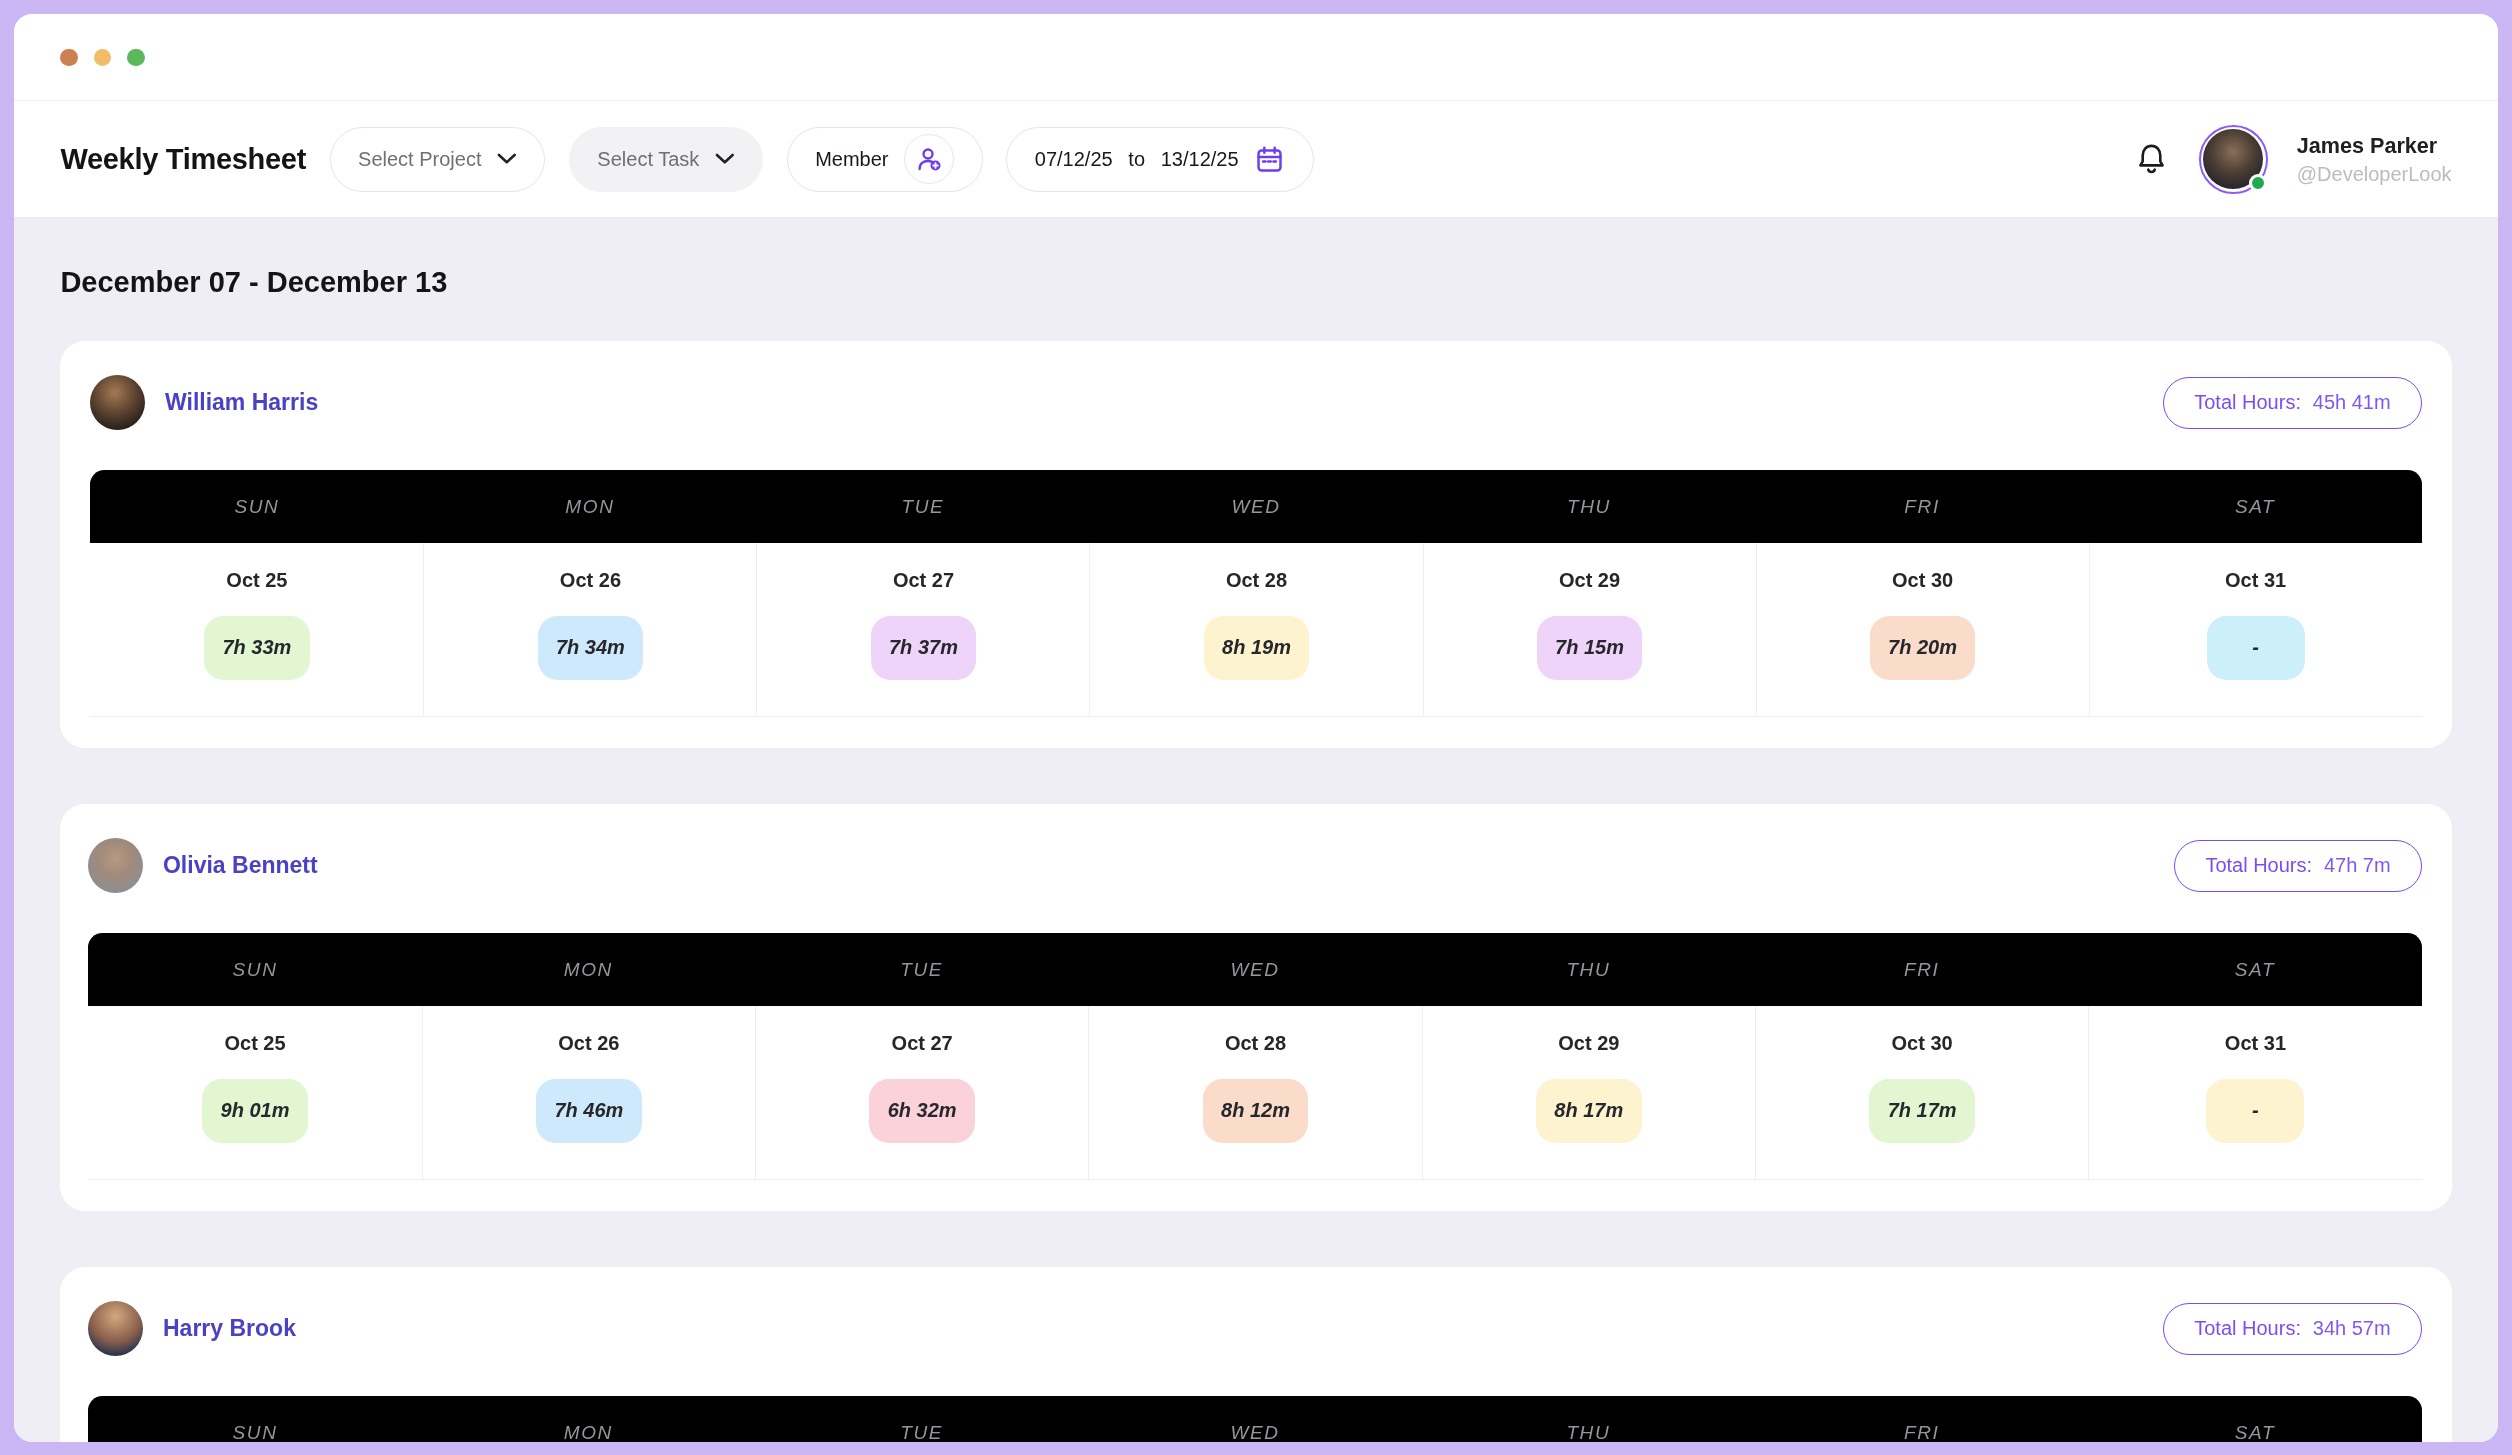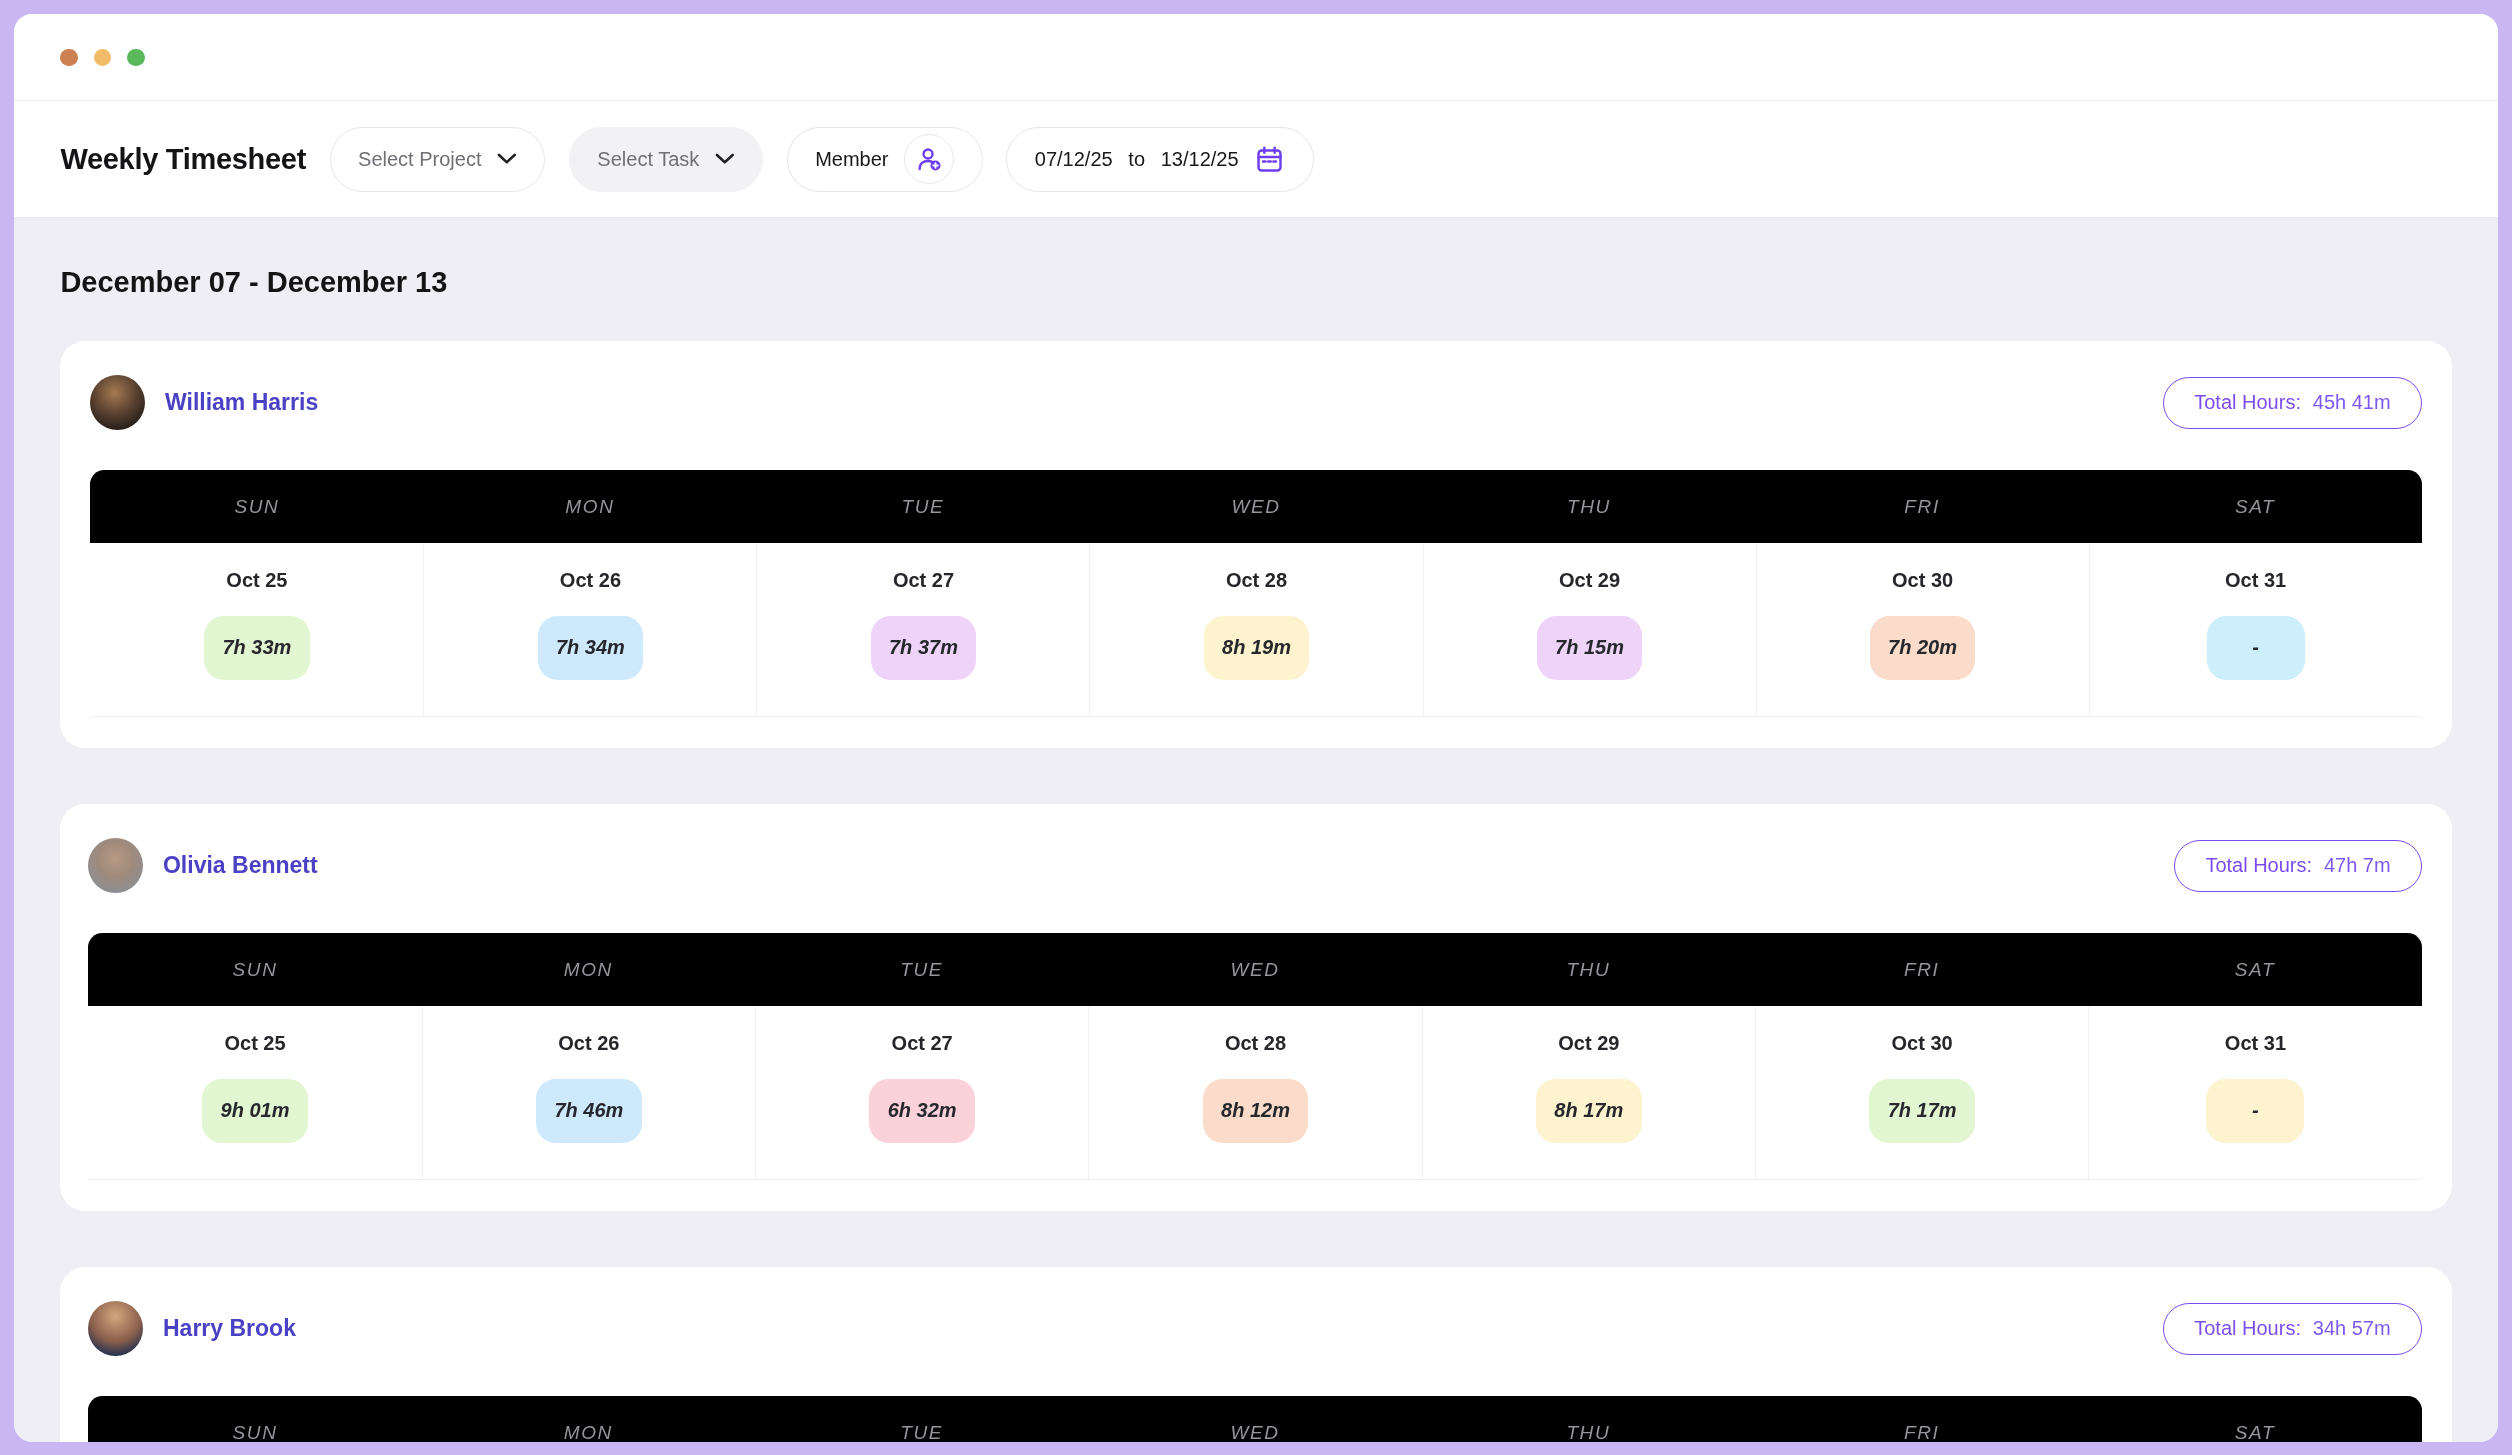--- a/index.html
+++ b/index.html
@@ -161,20 +161,36 @@
       <span>
         <svg width="31" height="31" viewBox="0 0 24 24">
           <rect x="3.5" y="5" width="17" height="15.5" rx="2.5" fill="none" stroke="#6d3df0" stroke-width="1.9"></rect>
           <path d="M8 2.8 v4 M16 2.8 v4 M3.5 10 h17" stroke="#6d3df0" stroke-width="1.9" stroke-linecap="round"></path>
           <path d="M7 13.5 h2 M11 13.5 h2 M15 13.5 h2" stroke="#6d3df0" stroke-width="1.9" stroke-linecap="round"></path>
         </svg>
       </span>
     </button>
 
 
+    <div class="right-cluster">
+      <span>
+        <svg width="37" height="37" viewBox="0 0 24 24">
+          <path d="M12 3.2 C8.6 3.2 6.3 5.9 6.3 9.4 V13.2 L4.8 15.8 H19.2 L17.7 13.2 V9.4 C17.7 5.9 15.4 3.2 12 3.2 Z" fill="none" stroke="#1c1c1e" stroke-width="1.7" stroke-linejoin="round"></path>
+          <path d="M9.9 18.6 a2.2 2.2 0 0 0 4.2 0" fill="none" stroke="#1c1c1e" stroke-width="1.7" stroke-linecap="round"></path>
+        </svg>
+      </span>
+      <div class="avatar-ring">
+        <div class="photo"></div>
+        <span class="status-dot"></span>
+      </div>
+      <div class="user-meta">
+        <span class="user-name">James Parker</span>
+        <span class="user-handle">@DeveloperLook</span>
+      </div>
+    </div>
   </div>
 
   <div class="content">
     <div class="week-title">December 07 - December 13</div>
 
     <div class="card">
       <div class="card-head">
         <div class="m-avatar william"></div>
         <div class="m-name">William Harris</div>
         <div class="total-pill">

